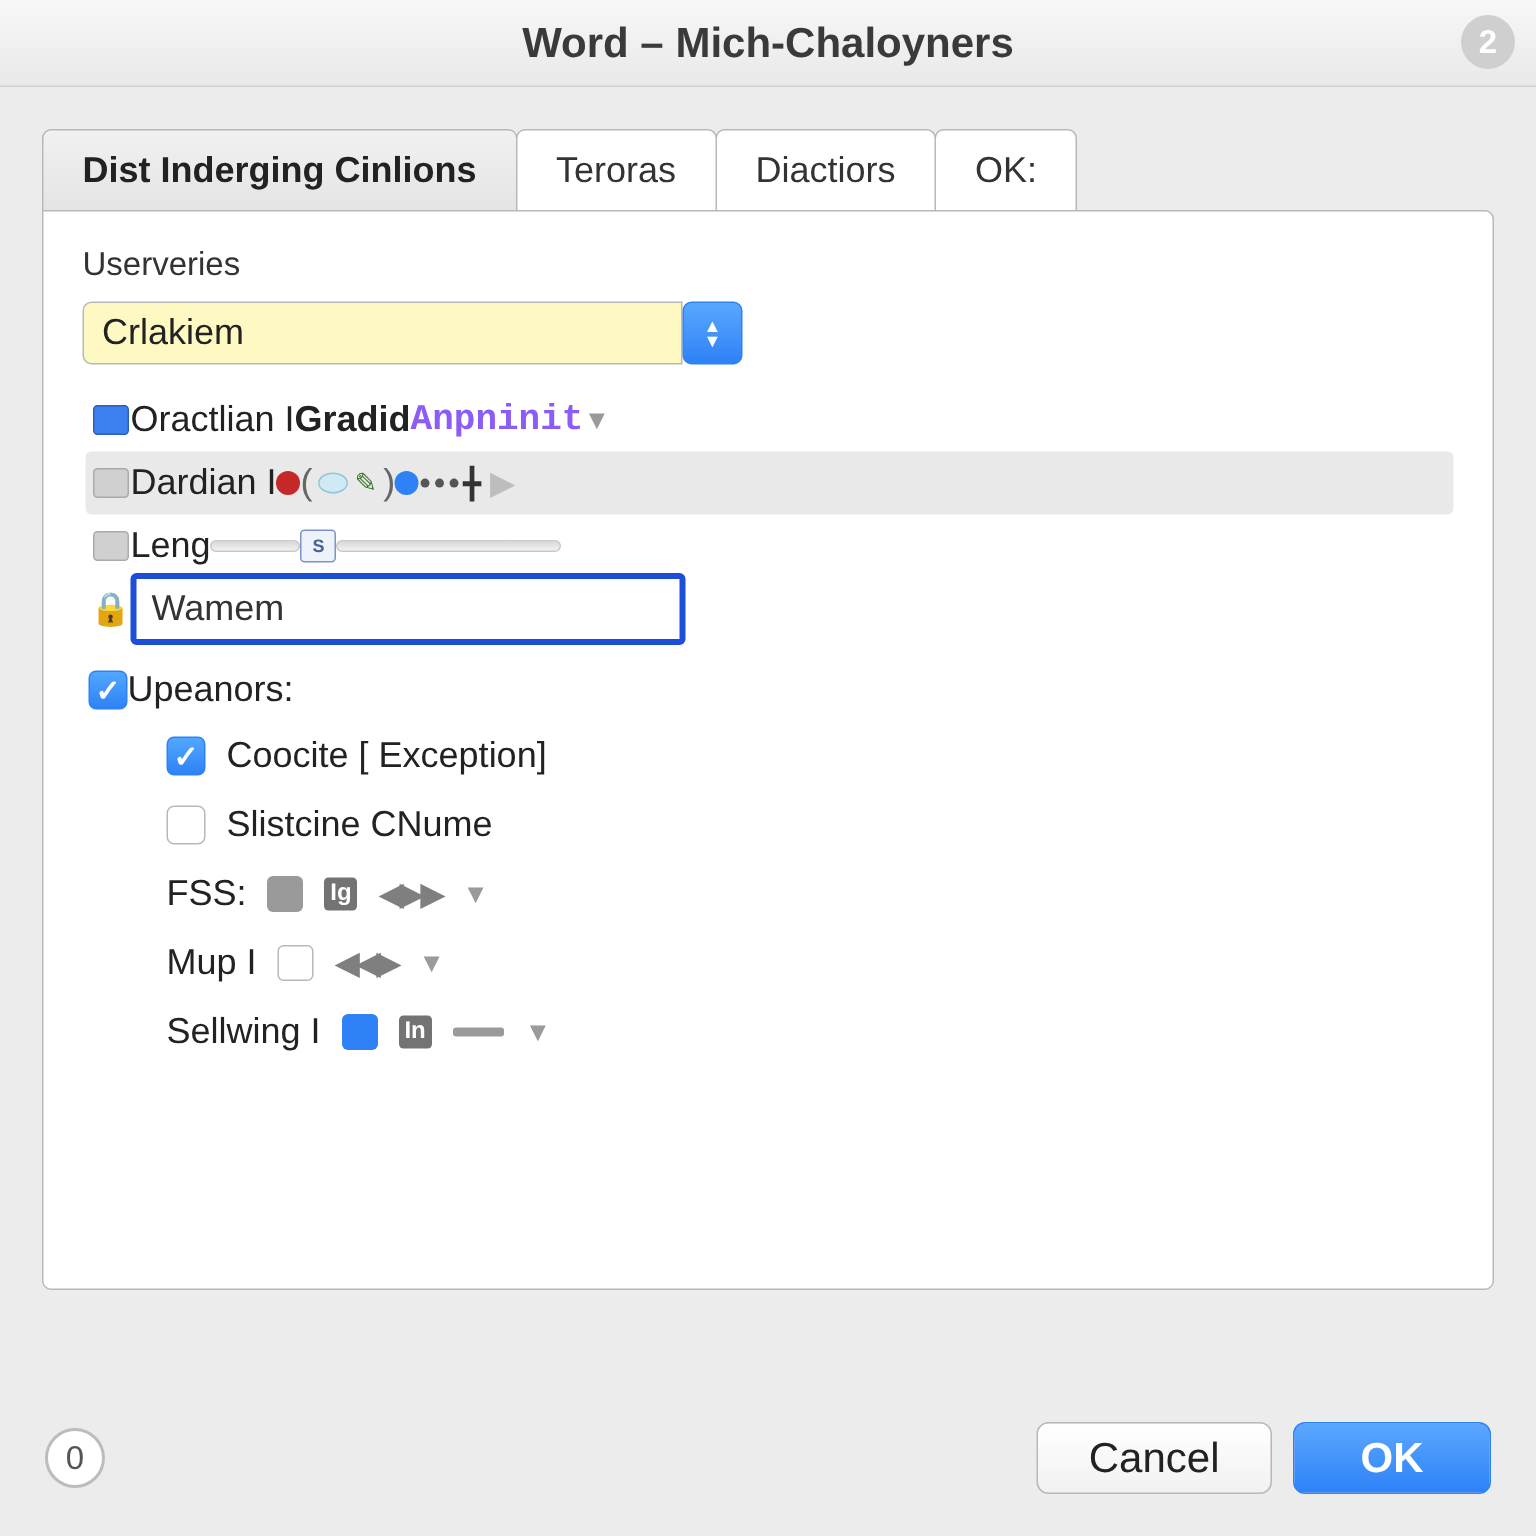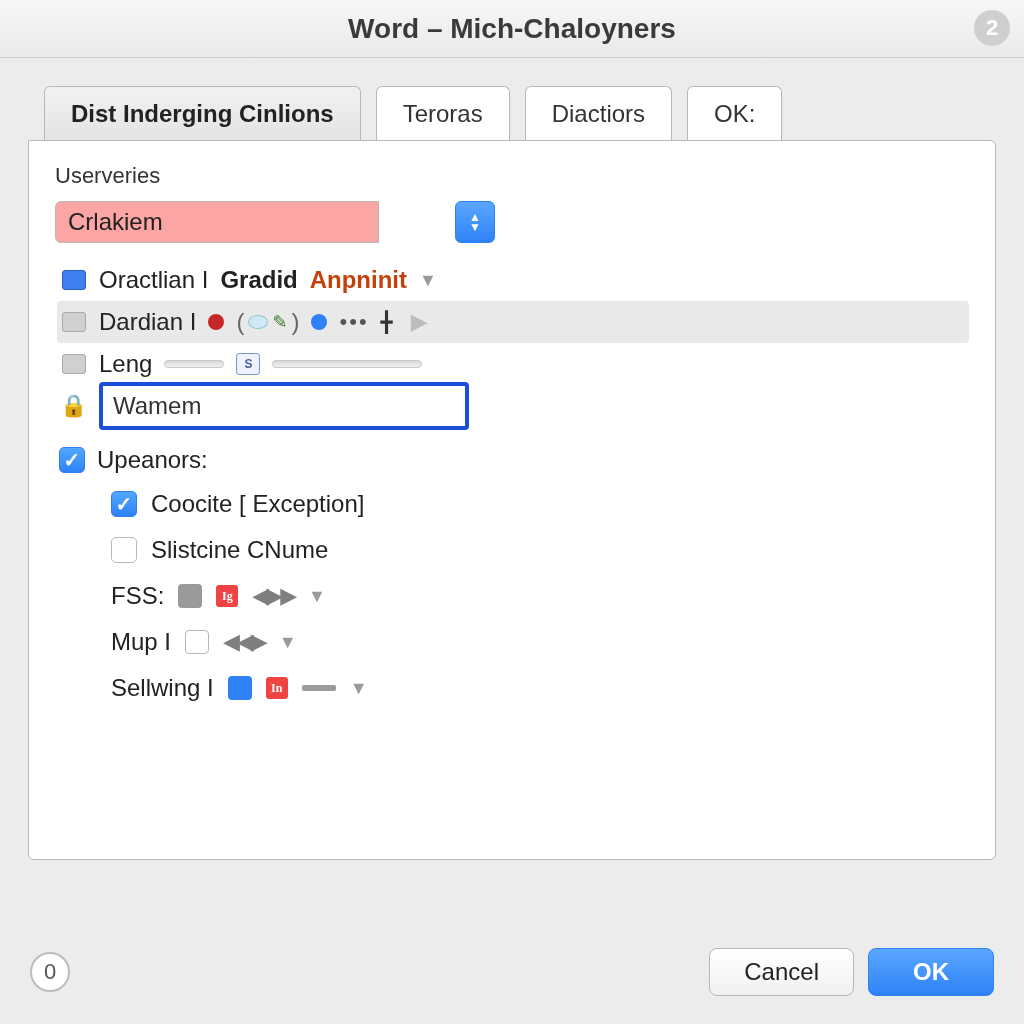--- a/index.html
+++ b/index.html
@@ -5,36 +5,36 @@
   * { box-sizing: border-box; margin: 0; padding: 0; }
   html, body { width: 1024px; height: 1024px; font-family: -apple-system, "Helvetica Neue", Arial, sans-serif; background: #ececec; }
   .window { width: 1024px; height: 1024px; display: flex; flex-direction: column; background: #ececec; }
   
   .titlebar { height: 58px; background: linear-gradient(#f7f7f7,#e9e9e9); border-bottom: 1px solid #cfcfcf; display:flex; align-items:center; justify-content:center; position:relative; }
   .titlebar-title { font-size: 28px; font-weight: 600; color: #3a3a3a; }
   .titlebar-right { position:absolute; right:14px; top:10px; width:36px; height:36px; border-radius:50%; background:#cfcfcf; color:#fff; display:flex;align-items:center;justify-content:center; font-weight:700; font-size:22px;}
   
   .body { flex:1; padding: 28px 28px 0 28px; }
   .tabs { display:flex; height:54px; }
-  .tab { border:1px solid #b8b8b8; border-bottom:none; background:#fff; padding:10px 26px; font-size:24px; color:#333; border-top-left-radius:6px; border-top-right-radius:6px; margin-right:-1px; display:flex; align-items:center; cursor:pointer;margin-left:16px;}
+  .tab { border:1px solid #b8b8b8; border-bottom:none; background:#fff; padding:10px 26px; font-size:24px; color:#333; border-top-left-radius:6px; border-top-right-radius:6px; margin-right:-1px; display:flex; align-items:center; cursor:pointer;}
   .tab.active { background: linear-gradient(#f1f1f1,#e4e4e4); font-weight:600; color:#222;}
   .panel { border:1px solid #b8b8b8; background:#fff; border-radius:0 6px 6px 6px; padding:22px 26px 34px 26px; min-height: 720px;}
   .section-label { font-size:22px; color:#333; margin-bottom:12px; }
   .combo { position:relative; width:440px; height:42px; margin-bottom:16px;}
-  .combo input { width:324px; height:42px; border:1px solid #b8b8b8; border-radius:6px 0 0 6px; padding:4px 12px; font-size:24px; color:#222; background:#fca5a5;}
+  .combo input { width:400px; height:42px; border:1px solid #b8b8b8; border-radius:6px 0 0 6px; padding:4px 12px; font-size:24px; color:#222; background:#fef9c3;}
   .combo .stepper { position:absolute; right:0; top:0; width:40px; height:42px; border-radius:6px; background:linear-gradient(#5aa7ff,#2e82f6); display:flex; flex-direction:column; align-items:center; justify-content:center; color:#fff; font-size:12px; border:1px solid #2e82f6;}
   .combo .stepper span{line-height:10px;}
   .list { margin: 6px 0 12px 2px; }
-  .row { display:flex; align-items:center; height:42px; font-size:24px; color:#222; gap:12px; padding:2px 4px;}
+  .row { display:flex; align-items:center; height:42px; font-size:24px; color:#222; padding:2px 4px;}
   .row.sel { background:#e9e9e9; border-radius:4px; }
   .ic { width:26px; height:26px; display:inline-flex; align-items:center; justify-content:center;}
   .ic-folder-blue { width:24px; height:20px; background:#3e7ff0; border-radius:3px; border:1px solid #2c5fbd;}
   .ic-folder-grey { width:24px; height:20px; background:#d0d0d0; border-radius:3px; border:1px solid #aaa;}
   .ic-lock { color:#3d6aa8; font-size:22px;}
-  .grey-text{ color:#c2410c; font-weight:600;}
+  .grey-text{ color:#8b5cf6; font-weight:600;font-family:Liberation Mono, monospace;}
   .dot{ width:16px;height:16px;border-radius:50%; display:inline-block;}
   .dot.red{background:#c62828;}
   .dot.blue{background:#2e82f6;}
   .paren{ display:inline-flex; align-items:center; gap:4px; color:#666;}
   .oval{ width:20px;height:14px;border-radius:50%;background:#cfeaf4;border:1px solid #93c7d8; display:inline-block;}
   .pencil{ font-size:18px; color:#3c7a2f;}
   .dots{ letter-spacing:2px; color:#555; font-size:22px;}
   .plug{ font-size:20px; color:#333;}
   .chev{ color:#9a9a9a; font-size:18px;}
   .arrow-right{ color:#bdbdbd; font-size:22px; margin-left:6px;}
@@ -42,28 +42,28 @@
   .slider{ width:150px; height:8px; background:linear-gradient(#d8d8d8,#f2f2f2); border-radius:4px; border:1px solid #c7c7c7; display:inline-block;}
   .textfield{ width:370px; height:48px; border:4px solid #1d4ed8; border-radius:4px; padding:4px 10px; font-size:24px; color:#333; background:#fff;}
   .cb{ width:26px;height:26px;border:1.5px solid #b8b8b8; border-radius:5px; background:#fff; display:inline-flex;align-items:center;justify-content:center; cursor:pointer;}
   .cb.checked{ background:linear-gradient(#52a7ff,#2e82f6); border-color:#2e82f6; color:#fff; font-size:20px; font-weight:700;}
   .group-label{ font-size:24px; color:#222;}
   .sub{ margin-left:56px; display:flex; align-items:center; height:46px; font-size:24px; color:#222; gap:14px;}
   .swatch{ width:24px;height:24px; border-radius:4px; display:inline-block;}
   .swatch.grey{ background:#9a9a9a;}
   .swatch.blue{ background:#2e82f6;}
   .swatch.white{ background:#fff; border:1.5px solid #b8b8b8;}
-  .tiny-badge{ width:22px;height:22px; background:#ef4444; border-radius:3px; color:#fff; font-size:12px; display:inline-flex;align-items:center;justify-content:center; font-weight:700;font-family:Liberation Serif, serif;}
+  .tiny-badge{ width:22px;height:22px; background:#737373; border-radius:3px; color:#fff; font-size:16px; display:inline-flex;align-items:center;justify-content:center; font-weight:700;}
   .arrows{ color:#7f7f7f; font-size:22px; letter-spacing:-3px;}
   .dash{ display:inline-block; width:34px; height:6px; background:#9a9a9a; border-radius:2px;}
   
   .footer{ height:86px; display:flex; align-items:center; padding: 0 30px 18px 30px; gap:14px;}
   .footer .spacer{flex:1;}
   .circle-num{ width:40px;height:40px;border-radius:50%; border:2px solid #bcbcbc; display:flex;align-items:center;justify-content:center; font-size:22px; color:#555; background:#fff;}
-  .btn{ height:48px; padding:0 34px; border-radius:8px; font-size:24px; cursor:pointer; border:1px solid #b8b8b8; background:linear-gradient(#ffffff,#f1f1f1); color:#222;}
+  .btn{ height:48px; padding:0 34px; border-radius:8px; font-size:28px; cursor:pointer; border:1px solid #b8b8b8; background:linear-gradient(#ffffff,#f1f1f1); color:#222;}
   .btn.primary{ background:linear-gradient(#5aa7ff,#2e82f6); border-color:#2e82f6; color:#fff; font-weight:600; padding:0 44px;}
 </style>
 </head>
 <body>
 
 <div class="window">
 
   <div class="titlebar">
     <div class="titlebar-title">Word – Mich-Chaloyners</div>
     <div class="titlebar-right">2</div>

